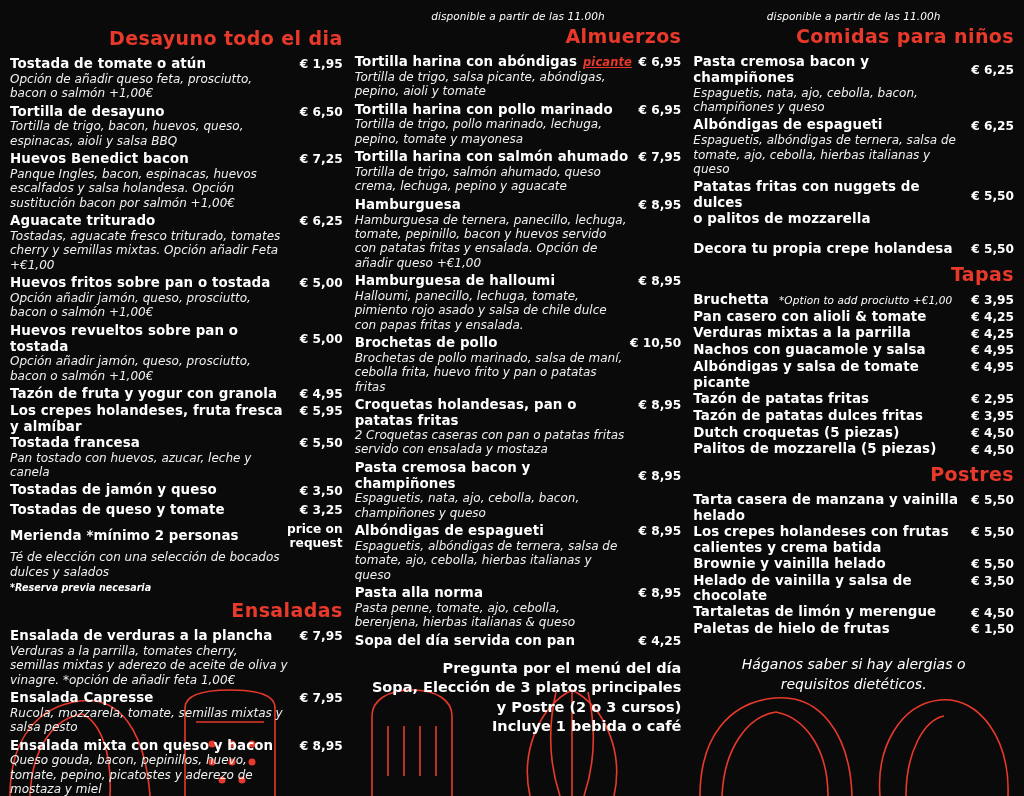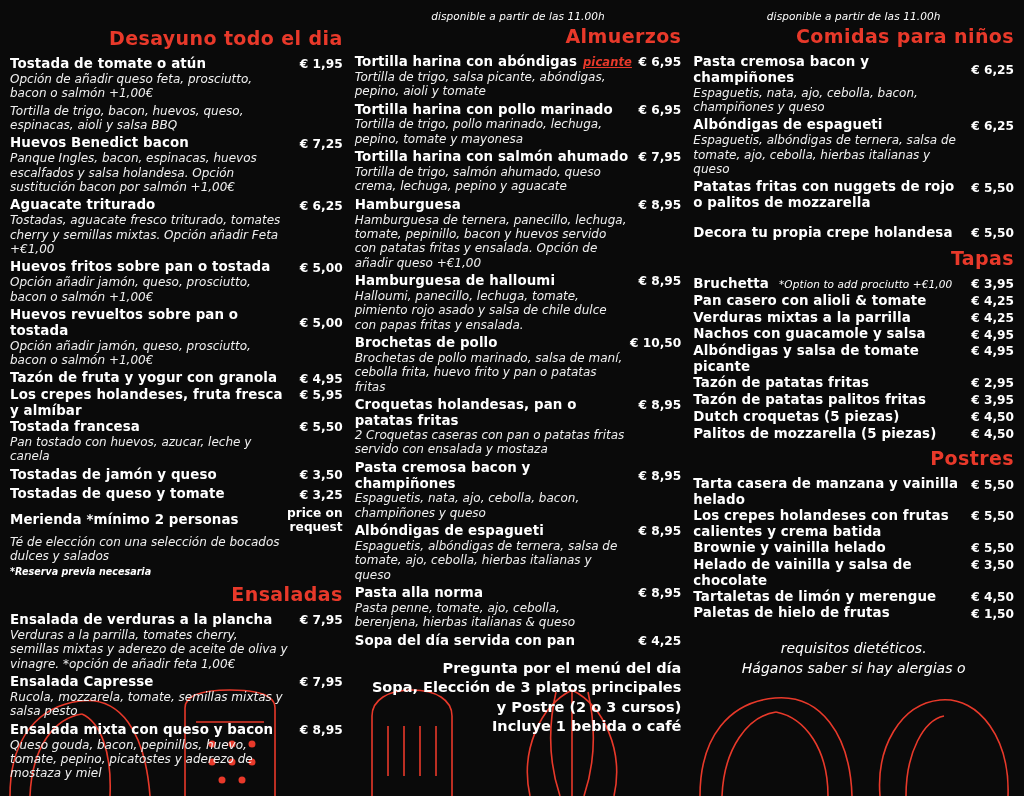--- a/index.html
+++ b/index.html
@@ -141,20 +141,24 @@
     <div class="section-title">Desayuno todo el dia</div>
 
     <div class="item">
       <div class="item-head">
           <span class="item-name">Tostada de tomate o atún</span>
           <span class="price">€ 1,95</span>
         </div>
       <div class="desc">Opción de añadir queso feta, prosciutto, bacon o salmón +1,00€</div>
     </div>
     <div class="item">
+      <div class="item-head">
+          <span class="item-name">Tortilla de desayuno</span>
+          <span class="price">€ 6,50</span>
+        </div>
       <div class="desc">Tortilla de trigo, bacon, huevos, queso, espinacas, aioli y salsa BBQ</div>
     </div>
     <div class="item">
       <div class="item-head">
           <span class="item-name">Huevos Benedict bacon</span>
           <span class="price">€ 7,25</span>
         </div>
       <div class="desc">Panque Ingles, bacon, espinacas, huevos escalfados y salsa holandesa. Opción sustitución bacon por salmón +1,00€</div>
     </div>
     <div class="item">
@@ -347,21 +351,21 @@
     </div>
     <div class="item">
       <div class="item-head">
           <span class="item-name">Albóndigas de espagueti</span>
           <span class="price">€ 6,25</span>
         </div>
       <div class="desc">Espaguetis, albóndigas de ternera, salsa de tomate, ajo, cebolla, hierbas italianas y queso</div>
     </div>
     <div class="item">
       <div class="item-head">
-          <span class="item-name">Patatas fritas con nuggets de rojo</span>
+          <span class="item-name">Patatas fritas con nuggets de dulces</span>
           <span class="price">€ 5,50</span>
         </div>
       <div class="item-name">o palitos de mozzarella</div>
     </div>
     <div class="item" style="margin-top:15px;">
       <div class="item-head">
           <span class="item-name">Decora tu propia crepe holandesa</span>
           <span class="price">€ 5,50</span>
         </div>
     </div>
@@ -400,21 +404,21 @@
       <div class="item-name">picante</div>
     </div>
     <div class="item">
       <div class="item-head">
           <span class="item-name">Tazón de patatas fritas</span>
           <span class="price">€ 2,95</span>
         </div>
     </div>
     <div class="item">
       <div class="item-head">
-          <span class="item-name">Tazón de patatas palitos fritas</span>
+          <span class="item-name">Tazón de patatas dulces fritas</span>
           <span class="price">€ 3,95</span>
         </div>
     </div>
     <div class="item">
       <div class="item-head">
           <span class="item-name">Dutch croquetas (5 piezas)</span>
           <span class="price">€ 4,50</span>
         </div>
     </div>
     <div class="item">
@@ -460,17 +464,17 @@
         </div>
     </div>
     <div class="item">
       <div class="item-head">
           <span class="item-name">Paletas de hielo de frutas</span>
           <span class="price">€ 1,50</span>
         </div>
     </div>
 
     <div class="closing">
+      <div>Háganos saber si hay alergias o</div>
       <div>requisitos dietéticos.</div>
-      <div>Háganos saber si hay alergias o</div>
     </div>
   </div>
 </div>
 
 </body></html>

